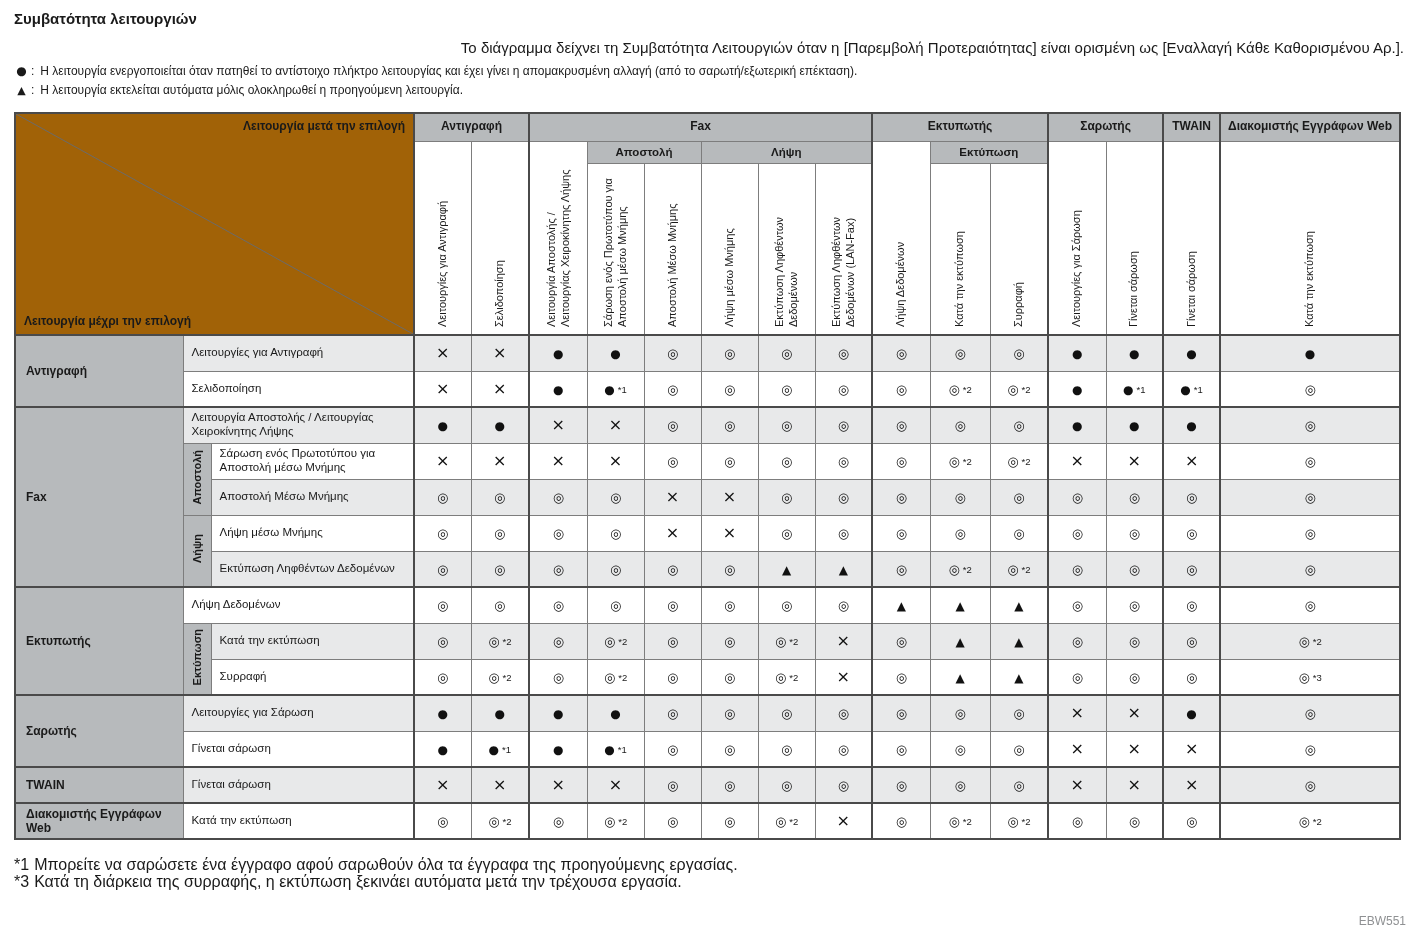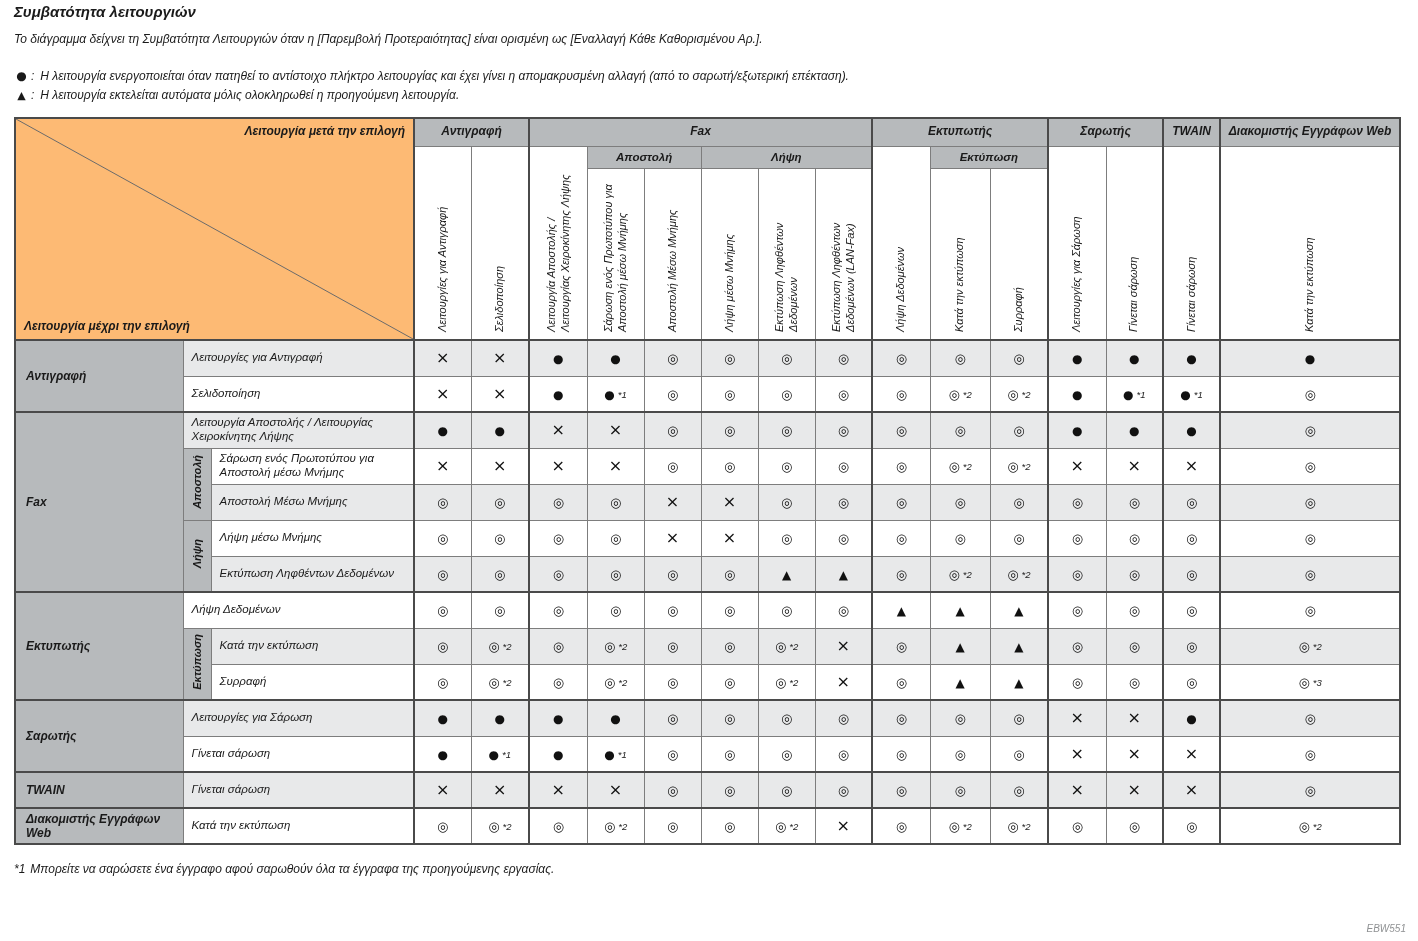--- a/index.html
+++ b/index.html
@@ -1,20 +1,20 @@
 <!DOCTYPE html>
 <html><head>
 <meta charset="utf-8">
 <style>
   html,body{margin:0;padding:0;background:#fff;}
   body{width:1418px;height:941px;overflow:hidden;
        font-family:"Liberation Sans","DejaVu Sans",sans-serif;color:#1a1a1a;}
-  .page{position:relative;width:1418px;height:934px;box-sizing:border-box;padding:1px 14px;font-style:italic;}
+  .page{position:relative;width:1418px;height:934px;box-sizing:border-box;padding:8px 14px;}
   .title{font-size:15px;font-weight:bold;margin:2px 0 12px 0;}
-  .intro{font-size:12px;margin:0 0 21px 0;}
+  .intro{font-size:15px;margin:0 0 6px 0;text-align:right;}
   .legend{list-style:none;margin:0;padding:0;}
   .legend li{font-size:12px;line-height:19px;white-space:nowrap;}
   .lsym{display:inline-block;width:15px;text-align:center;font-family:"DejaVu Sans",sans-serif;}
   .lsep{margin:0 6px 0 2px;}
   .sym-circ{font-size:13px;}
   .sym-dot{font-size:12px;}
   .sym-tri{font-size:11px;}
   .sym-x{font-size:16px;line-height:1;}
 
   table{border-collapse:collapse;table-layout:fixed;width:1385px;margin-top:12px;
@@ -26,21 +26,21 @@
 
   .gh{background:#b7babc;font-weight:bold;font-size:12px;text-align:center;
       height:28px;line-height:1.15;vertical-align:middle;}
   .sgh{background:#b7babc;font-weight:bold;font-size:11.5px;text-align:center;
       height:22px;vertical-align:middle;}
   .vlabel{background:#fff;vertical-align:bottom;height:172px;text-align:center;
       padding-bottom:7px;border-bottom:2px solid #4a4a4a;}
   .vtext{display:inline-block;writing-mode:vertical-rl;transform:rotate(180deg);
       height:160px;font-size:11px;font-weight:normal;line-height:1.25;
       text-align:left;vertical-align:bottom;}
-  .corner{position:relative;background:#fdba74;padding:0;}
+  .corner{position:relative;background:#a16207;padding:0;}
   .diag{position:absolute;left:0;top:0;width:100%;height:100%;display:block;}
   .c-after{position:absolute;top:5px;right:8px;font-weight:bold;font-size:12px;}
   .c-before{position:absolute;bottom:6px;left:8px;font-weight:bold;font-size:12px;}
 
   tbody tr{height:36px;}
   .rg{background:#b7babc;font-weight:bold;font-size:12px;text-align:left;
       padding-left:10px;vertical-align:middle;}
   .vsub{background:#b7babc;text-align:center;vertical-align:middle;}
   .vsubtext{display:inline-block;writing-mode:vertical-rl;transform:rotate(180deg);
       font-size:11px;font-weight:bold;text-align:center;line-height:1.1;}
@@ -49,23 +49,23 @@
   .cell .sym{font-family:"DejaVu Sans",sans-serif;color:#111;}
   .cell .sym-circ{font-size:13px;}
   .cell .sym-dot{font-size:12px;}
   .cell .sym-tri{font-size:12px;}
   .cell .sym-x{font-size:16px;}
   .note{font-size:9.5px;margin-left:3px;position:relative;top:-1px;}
   tr.stripe > td.rlabel, tr.stripe > td.cell{background:#e8e9ea;}
   tr:not(.stripe) > td.rlabel, tr:not(.stripe) > td.cell{background:#fff;}
 
   .footnotes{list-style:none;margin:16px 0 0 0;padding:0;}
-  .footnotes li{font-size:12px;line-height:17px;}
+  .footnotes li{font-size:16px;line-height:17px;}
   .fmark{margin-right:5px;}
-  .figcode{position:absolute;right:12px;bottom:0;font-size:10px;color:#8f9193;}
+  .figcode{position:absolute;right:12px;bottom:6px;font-size:12px;color:#8f9193;}
 </style>
 </head>
 <body>
 
 <div class="page">
 
   <h1 class="title">Συμβατότητα λειτουργιών</h1>
 
   <p class="intro">Το διάγραμμα δείχνει τη Συμβατότητα Λειτουργιών όταν η [Παρεμβολή Προτεραιότητας] είναι ορισμένη ως [Εναλλαγή Κάθε Καθορισμένου Αρ.].</p>
 
@@ -394,16 +394,17 @@
           <td class="cell"><span class="sym sym-circ">◎</span></td>
           <td class="cell gb-r"><span class="sym sym-circ">◎</span></td>
           <td class="cell gb-r"><span class="sym sym-circ">◎</span></td>
           <td class="cell gb-r"><span class="sym sym-circ">◎</span><span class="note">*2</span></td>
         </tr>
       </tbody>
     </table>
 
   <ul class="footnotes">
     <li><span class="fmark">*1</span><span>Μπορείτε να σαρώσετε ένα έγγραφο αφού σαρωθούν όλα τα έγγραφα της προηγούμενης εργασίας.</span></li>
+    <li><span class="fmark">*3</span><span>Κατά τη διάρκεια της συρραφής, η εκτύπωση ξεκινάει αυτόματα μετά την τρέχουσα εργασία.</span></li>
   </ul>
 
   <span class="figcode">EBW551</span>
 </div>
 
 </body></html>

